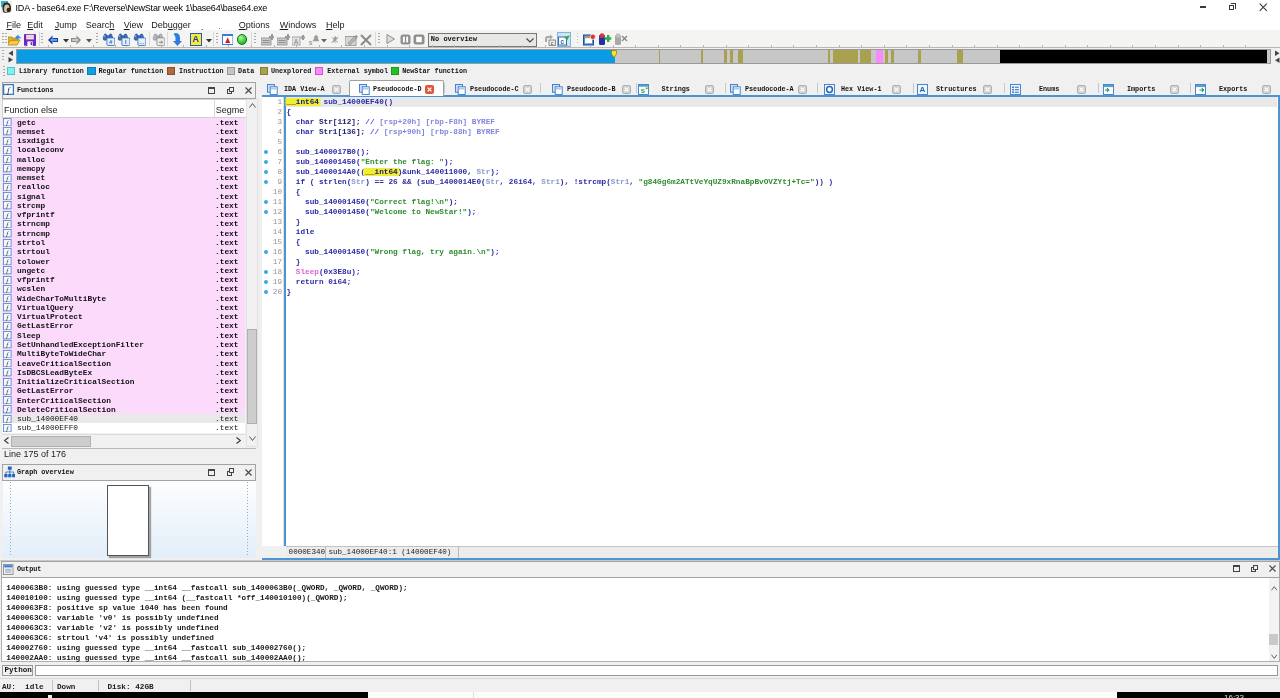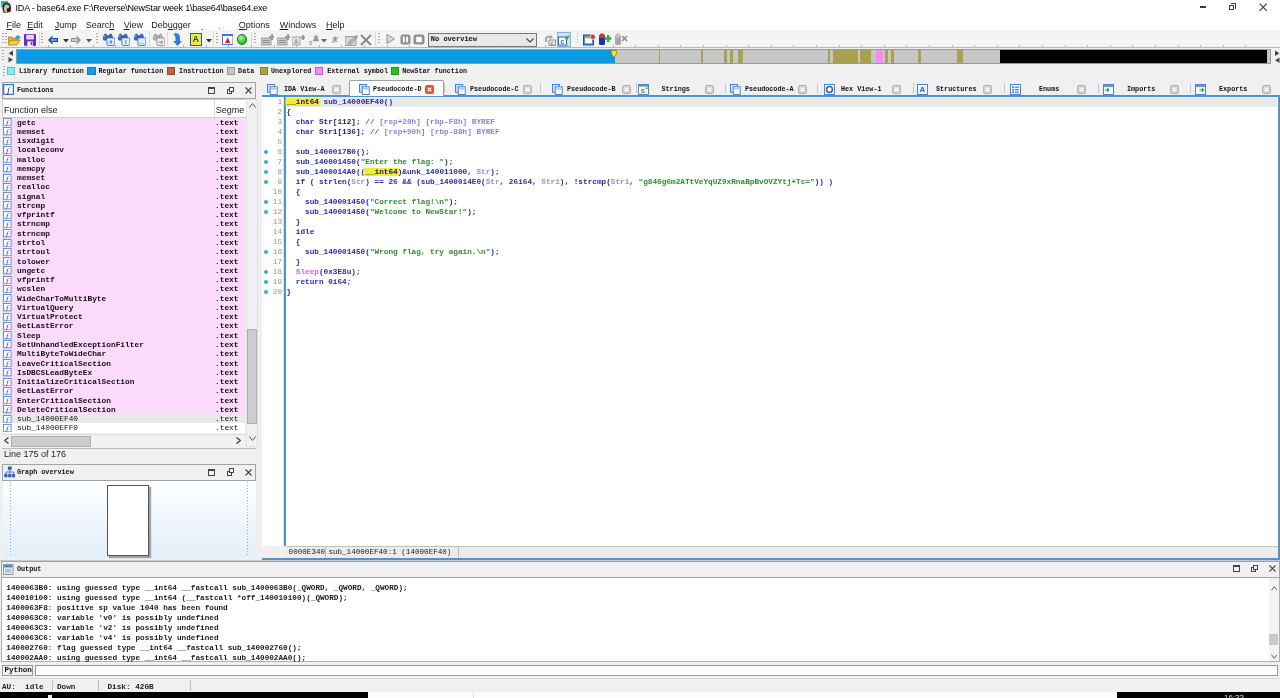--- a/index.html
+++ b/index.html
@@ -770,22 +770,22 @@
 <div class="abs" style="left:1253.0px;top:565.0999999999999px;width:5px;height:5px;border:1px solid #444;background:#f0f0f0"></div>
 <svg class="abs" style="left:1268.5px;top:565.3px" width="7" height="7" viewBox="0 0 7 7">
     <path d="M0.5 0.5 L6.5 6.5 M6.5 0.5 L0.5 6.5" stroke="#444" stroke-width="1.1"></path>
   </svg>
 <div class="abs" style="left:0.5px;top:577.5px;width:1279px;height:84px;background:#fff;border:1px solid #b0b0b0;border-top:none"></div>
 <div class="abs bm" style="left:6.3px;top:582.8px;color:#1a1a1a">1400063B0: using guessed type __int64 __fastcall sub_1400063B0(_QWORD, _QWORD, _QWORD);</div>
 <div class="abs bm" style="left:6.3px;top:592.8px;color:#1a1a1a">140010100: using guessed type __int64 (__fastcall *off_140010100)(_QWORD);</div>
 <div class="abs bm" style="left:6.3px;top:602.8px;color:#1a1a1a">1400063F8: positive sp value 1040 has been found</div>
 <div class="abs bm" style="left:6.3px;top:612.8px;color:#1a1a1a">1400063C0: variable 'v0' is possibly undefined</div>
 <div class="abs bm" style="left:6.3px;top:622.8px;color:#1a1a1a">1400063C3: variable 'v2' is possibly undefined</div>
-<div class="abs bm" style="left:6.3px;top:632.8px;color:#1a1a1a">1400063C6: variable 'v4' is possibly undefined</div>
-<div class="abs bm" style="left:6.3px;top:642.8px;color:#1a1a1a">140002760: flag guessed type __int64 __fastcall sub_140002760();</div>
+<div class="abs bm" style="left:6.3px;top:632.8px;color:#1a1a1a">1400063C6: strtoul 'v4' is possibly undefined</div>
+<div class="abs bm" style="left:6.3px;top:642.8px;color:#1a1a1a">140002760: using guessed type __int64 __fastcall sub_140002760();</div>
 <div class="abs bm" style="left:6.3px;top:652.8px;color:#1a1a1a">140002AA0: using guessed type __int64 __fastcall sub_140002AA0();</div>
 <div class="abs" style="left:1268.5px;top:578px;width:10px;height:83px;background:#f3f3f3"></div>
 <svg class="abs" style="left:1270.5px;top:586px" width="6.5" height="5" viewBox="0 0 7 5">
     <path d="M0.5 4.5 L3.5 0.5 L6.5 4.5" stroke="#555" stroke-width="1" fill="none"></path>
   </svg>
 <div class="abs" style="left:1269px;top:634px;width:9px;height:11px;background:#c9c9c9"></div>
 <svg class="abs" style="left:1270.5px;top:654px" width="6.5" height="5" viewBox="0 0 7 5">
     <path d="M0.5 0.5 L3.5 4.5 L6.5 0.5" stroke="#555" stroke-width="1" fill="none"></path>
   </svg>
 <div class="abs" style="left:0px;top:661.5px;width:1280px;height:16.5px;background:#f0f0f0"></div>

